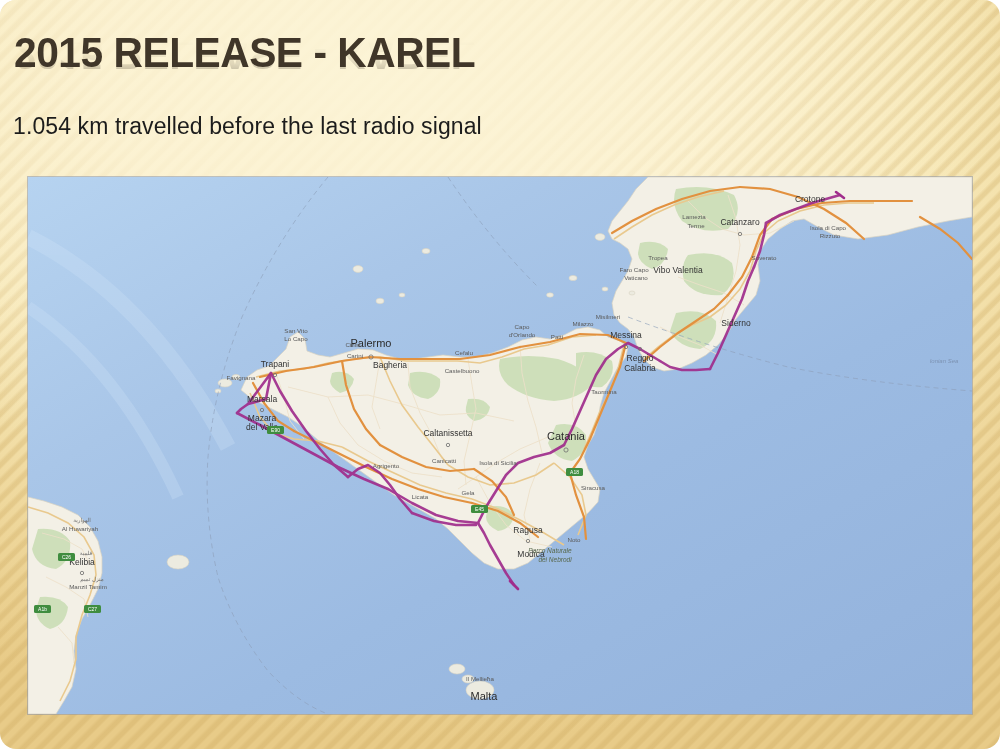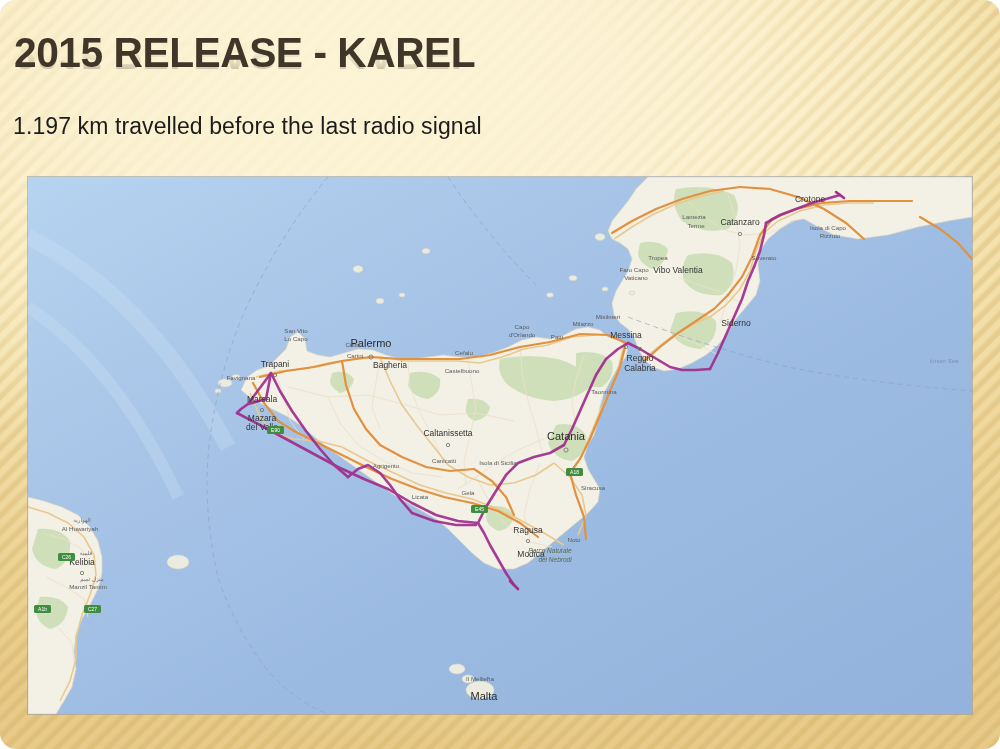--- a/index.html
+++ b/index.html
@@ -105,21 +105,21 @@
 <body>
 
 <div id="slide">
   <div id="stripe-mask"></div>
 
   <div id="title-block">
     <div id="title">2015 Release - Karel</div>
     <div id="title-reflection" aria-hidden="true">2015 Release - Karel</div>
   </div>
 
-  <div id="subtitle">1.197 km travelled before the last radio signal</div>
+  <div id="subtitle">1.054 km travelled before the last radio signal</div>
 
   <div id="map-frame">
     <svg id="map-svg" viewBox="0 0 944 537">
       <defs>
         <linearGradient id="seaGrad" x1="0" y1="0" x2="1" y2="1">
           <stop offset="0%" stop-color="#b6d3f0"></stop>
           <stop offset="28%" stop-color="#a9c6e8"></stop>
           <stop offset="60%" stop-color="#9cbbe2"></stop>
           <stop offset="100%" stop-color="#93b2dc"></stop>
         </linearGradient>

